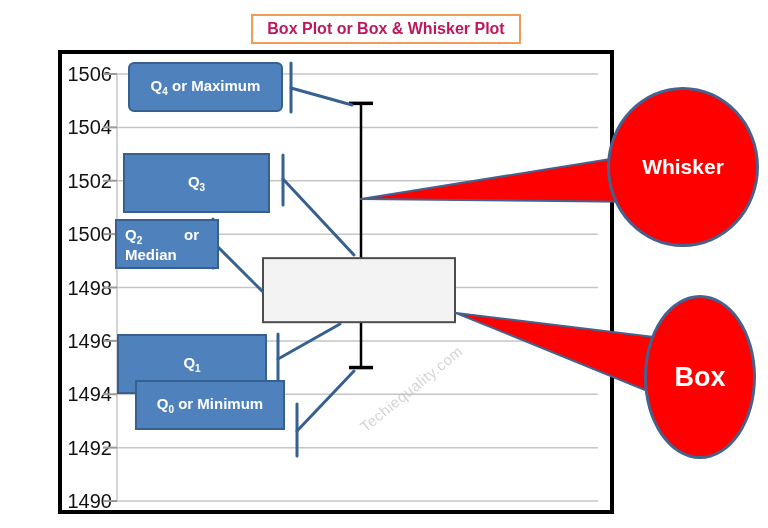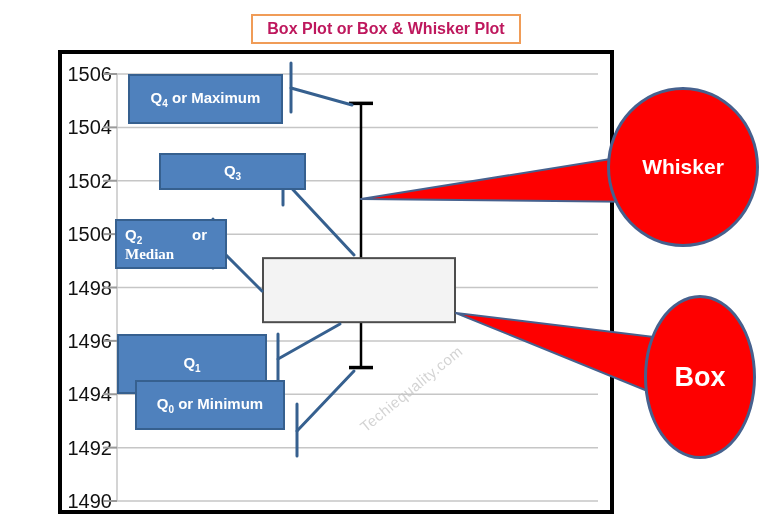--- a/index.html
+++ b/index.html
@@ -26,25 +26,25 @@
     position:absolute;left:60px;width:52px;text-align:right;
     font-size:20px;color:#111;line-height:22px;letter-spacing:0px;z-index:2;
   }
   
   .label-box{
     position:absolute;background:#4f81bd;border:2px solid #36608f;box-sizing:border-box;
     color:#ffffff;font-weight:bold;font-size:15px;z-index:4;
     display:flex;align-items:center;justify-content:center;
   }
   .label-box sub{font-size:10px;}
-  #q4-box{left:128px;top:74px;width:155px;height:50px;}
-  #q3-box{left:123px;top:153px;width:147px;height:37px;margin-left:36px;}
-  #q2-box{left:115px;top:219px;width:112px;height:50px;flex-direction:column;align-items:stretch;justify-content:center;padding:10px 8px;}
+  #q4-box{left:128px;top:62px;width:155px;height:50px;border-radius:6px;}
+  #q3-box{left:123px;top:153px;width:147px;height:60px;}
+  #q2-box{left:115px;top:219px;width:104px;height:50px;flex-direction:column;align-items:stretch;justify-content:center;padding:10px 8px;}
   #q2-box .l1{display:flex;justify-content:space-between;padding-right:10px;}
-  #q2-box .l2{text-align:left;font-family:Liberation Serif, serif;}
+  #q2-box .l2{text-align:left;}
   #q1-box{left:117px;top:334px;width:150px;height:60px;}
   #q0-box{left:135px;top:380px;width:150px;height:50px;}
   
   .balloon{
     position:absolute;background:#fe0000;border:3px solid #46618e;border-radius:50%;
     box-sizing:border-box;display:flex;align-items:center;justify-content:center;
     color:#ffffff;font-weight:bold;z-index:5;
   }
   #whisker-balloon{left:607px;top:87px;width:152px;height:160px;font-size:21px;}
   #box-balloon{left:644px;top:295px;width:112px;height:164px;font-size:27px;}

